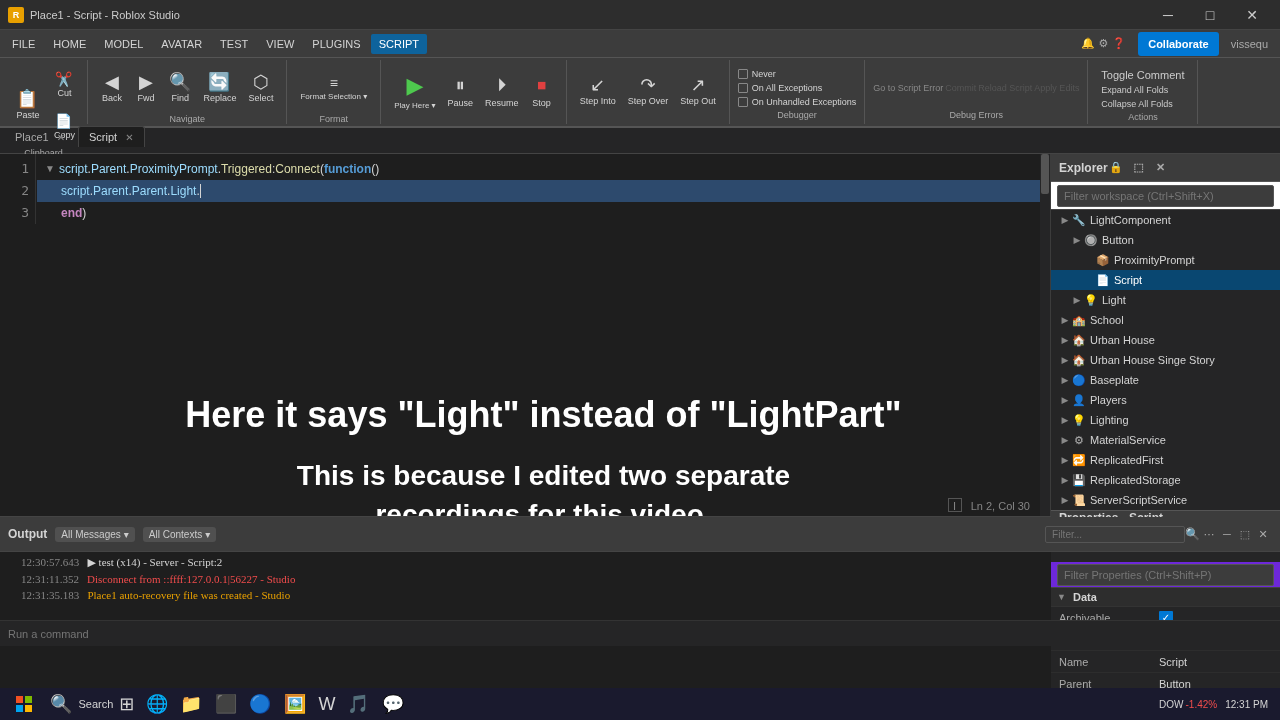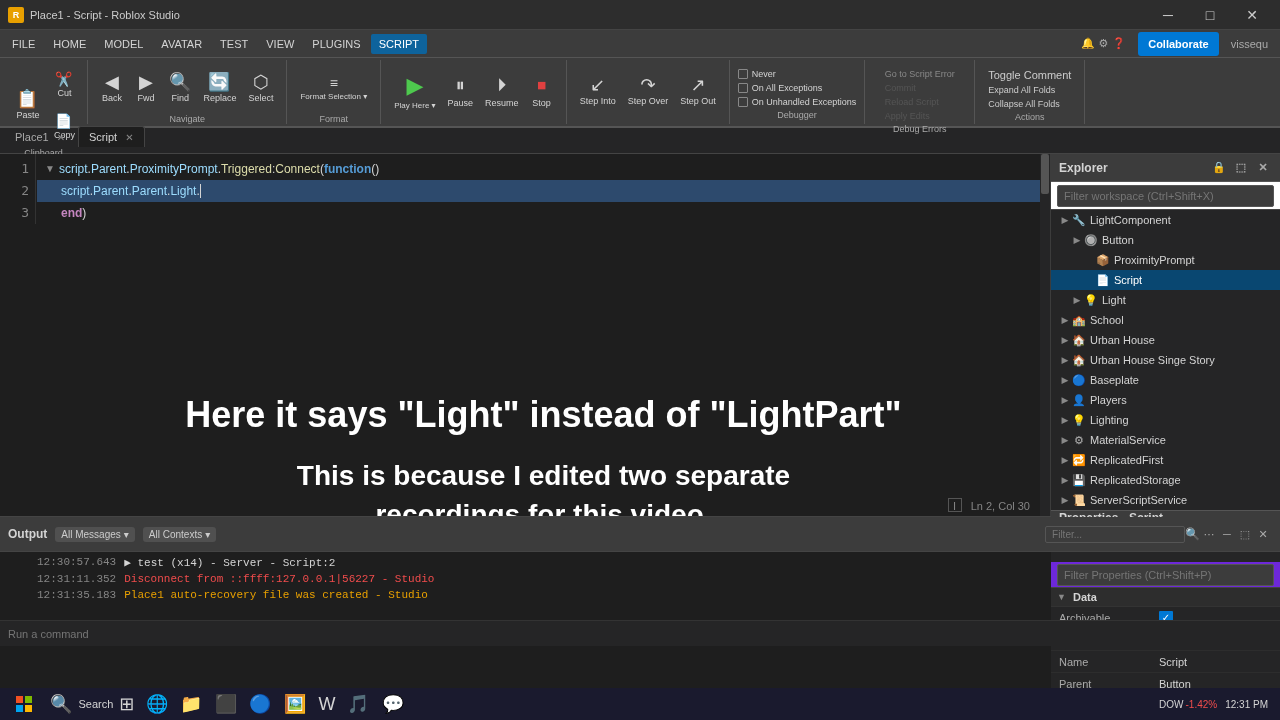--- a/index.html
+++ b/index.html
@@ -87,21 +87,21 @@
     #editor-scrollbar {
       position: absolute; right: 0; top: 0; bottom: 0; width: 10px;
       background: #252526;
     }
     #editor-scroll-thumb {
       position: absolute; top: 0; width: 8px; left: 1px; height: 40px;
       background: #555; border-radius: 2px;
     }
     #explorer-header {
       height: 28px; background: #3c3c3c; display: flex; align-items: center;
-      padding: 0 8px; font-size: 12px; font-weight: 600; justify-content: space-between;
+      padding: 0 8px; font-size: 12px; font-weight: 600; 
       border-bottom: 1px solid #555;
     }
     #explorer-header-right { display: flex; gap: 4px; }
     .exp-icon-btn { width: 18px; height: 18px; display: flex; align-items: center; justify-content: center; cursor: pointer; color: #aaa; font-size: 11px; }
     #filter-workspace {
       height: 28px; background: #ffffff; padding: 3px 6px; border-bottom: 1px solid #444;
     }
     #filter-workspace input {
       width: 100%; height: 22px; background: #3c3c3c; border: 1px solid #555;
       color: #d4d4d4; padding: 2px 6px; font-size: 11px; outline: none; border-radius: 2px;
@@ -132,21 +132,21 @@
     #output-header {
       height: 35px; background: #3c3c3c; display: flex; align-items: center;
       justify-content: space-between; padding: 0 8px; border-bottom: 1px solid #444;
     }
     #output-header-left { display: flex; align-items: center; gap: 8px; }
     .output-title { font-size: 12px; font-weight: 600; }
     .output-filter-btn {
       display: flex; align-items: center; gap: 3px; background: #505050;
       padding: 2px 6px; border-radius: 3px; cursor: pointer; font-size: 10px; color: #ccc;
     }
-    #output-content { flex: 1; overflow-y: auto; padding: 2px 24px; font-family: Liberation Mono, monospace; font-size: 11px; }
+    #output-content { flex: 1; overflow-y: auto; padding: 2px 8px; font-family: Liberation Serif, serif; font-size: 11px; }
     .output-line { padding: 2px 0; display: flex; gap: 8px; align-items: flex-start; }
     .output-line .ts { color: #858585; }
     .output-green-bar { width: 3px; background: #4ec94e; flex-shrink: 0; margin-right: 2px; }
     #output-input-row { height: 26px; background: #252526; border-top: 1px solid #333; display: flex; align-items: center; padding: 0 8px; }
     #output-input-row input { background: transparent; border: none; color: #858585; font-size: 11px; outline: none; width: 100%; }
 
     
     #right-panels { width: 230px; display: flex; flex-direction: column; border-left: 1px solid #3c3c3c; }
     #explorer-panel { flex: 1; display: flex; flex-direction: column; background: #252526; }
     #properties-panel { height: 265px; display: flex; flex-direction: column; background: #252526; border-top: 1px solid #555; }
@@ -353,21 +353,21 @@
       </div>
       <div class="debug-checkbox-row">
         <div class="debug-checkbox"></div>
         <span>On Unhandled Exceptions</span>
       </div>
     </div>
     <div class="toolbar-group-label">Debugger</div>
   </div>
 
   <div class="toolbar-group" style="min-width:110px;">
-    <div style="display:flex; flex-direction:column; padding-top:4px; gap:2px; flex:1;">
+    <div style="display:flex; padding-top:4px; gap:2px; flex:1;">
       <div class="debug-checkbox-row">
         <span style="cursor:pointer;color:#888;font-size:9px;">Go to Script Error</span>
       </div>
       <div class="debug-checkbox-row">
         <span style="color:#555;font-size:9px;">Commit</span>
       </div>
       <div class="debug-checkbox-row">
         <span style="color:#555;font-size:9px;">Reload Script</span>
       </div>
       <div class="debug-checkbox-row">

